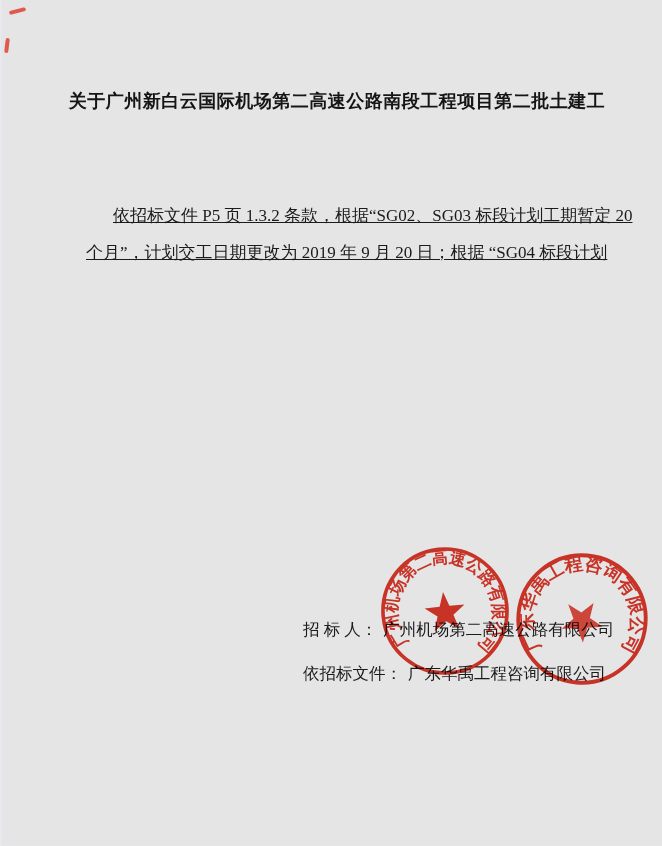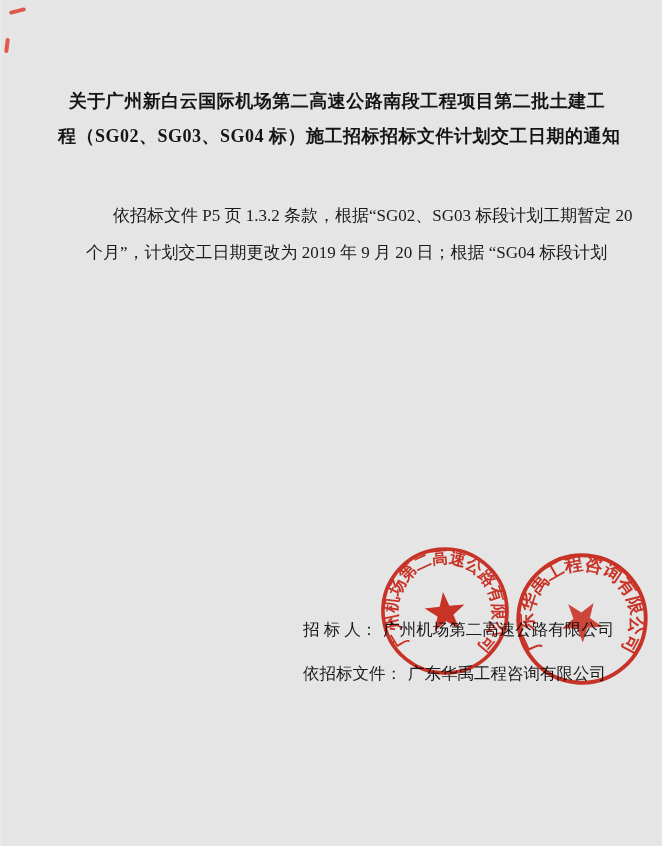--- a/index.html
+++ b/index.html
@@ -30,21 +30,21 @@
   }
   .doc-title div { white-space: nowrap; }
 
   .body-text {
     position: absolute;
     left: 86px; right: 50px; top: 198px;
     font-size: 17px;
     line-height: 36.5px;
     color: #1b1b1b;
   }
-  .body-text .line { white-space: nowrap; }
+  .body-text .line { white-space: nowrap; text-decoration: underline; }
   .body-text .line.indent { text-indent: 27px; }
 
   .signature {
     position: absolute;
     left: 303px; top: 602px;
     font-size: 16.5px;
     line-height: 31.5px;
     color: #1b1b1b;
   }
   .signature .row { white-space: nowrap; }
@@ -66,21 +66,20 @@
 </head>
 <body>
 
 <div class="page">
 
   <div class="pen-mark m1"></div>
   <div class="pen-mark m2"></div>
 
   <div class="doc-title">
     <div>关于广州新白云国际机场第二高速公路南段工程项目第二批土建工</div>
-    <div>程（SG02、SG03、SG04 标）施工招标招标文件计划交工日期的通知</div>
   </div>
 
   <div class="body-text">
     <div class="line indent">依招标文件 P5 页 1.3.2 条款，根据“SG02、SG03 标段计划工期暂定 20</div>
     <div class="line">个月”，计划交工日期更改为 2019 年 9 月 20 日；根据 “SG04 标段计划</div>
   </div>
 
   <div class="signature">
     <div class="row">
       <span class="label">招 标 人：</span><span class="value">广州机场第二高速公路有限公司</span>

